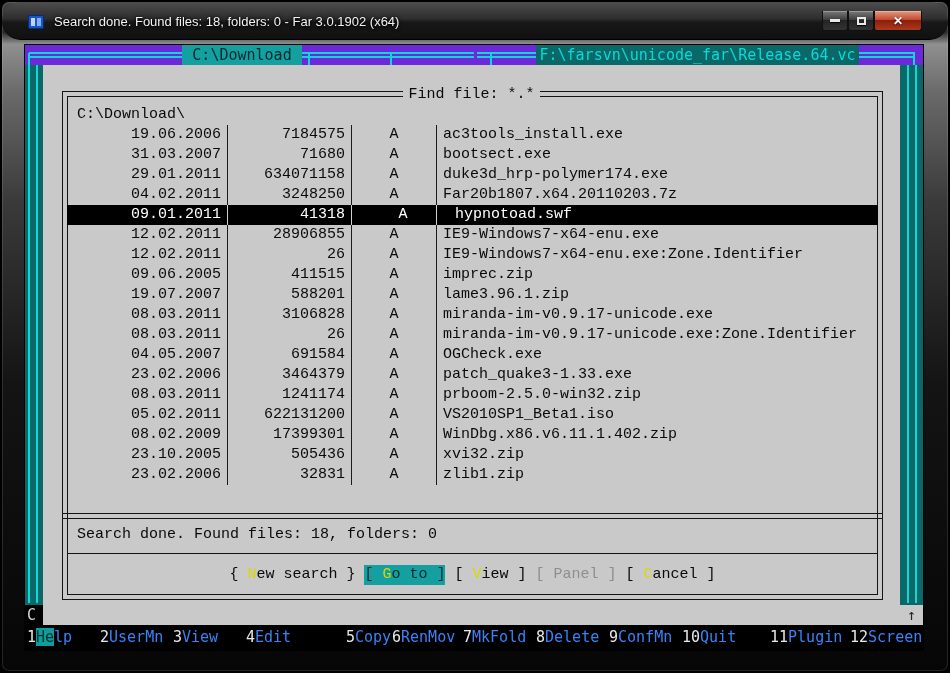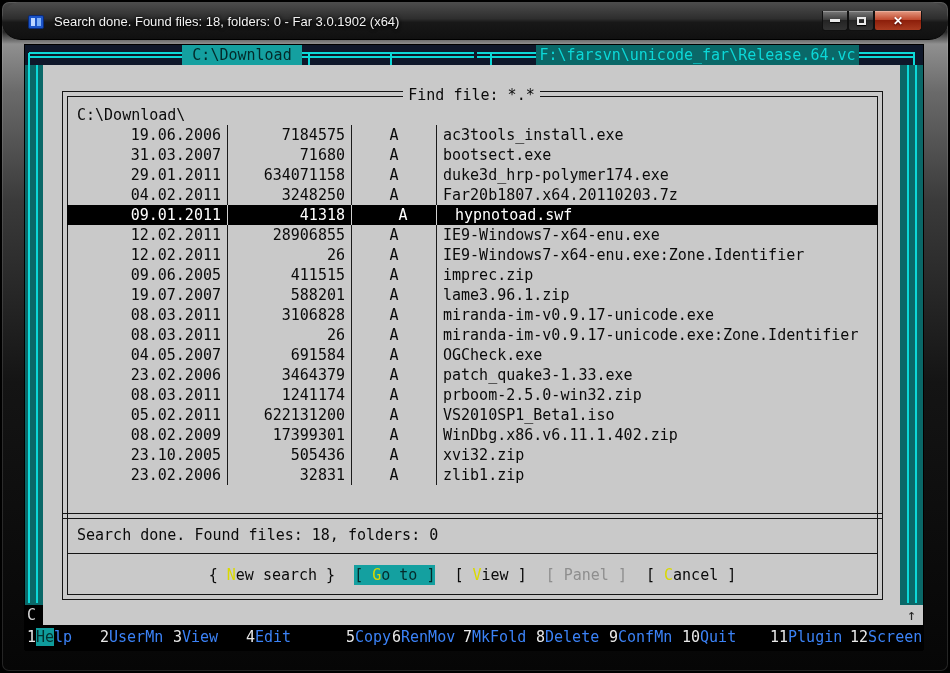--- a/index.html
+++ b/index.html
@@ -24,57 +24,57 @@
   .btn-close{left:872px;width:48px;background:linear-gradient(180deg,#e59a82,#c24c31 45%,#8d1f0b 50%,#a93b20 100%);}
   .glyph-min{width:10px;height:3px;background:#e9e9e9;box-shadow:0 1px 1px #000;}
   .glyph-max{width:9px;height:8px;border:2px solid #e9e9e9;box-shadow:0 1px 1px #000;}
   .glyph-close{color:#fff;font-family:"Liberation Sans",sans-serif;font-weight:bold;font-size:12px;text-shadow:0 1px 2px #400;}
 
   
   .console{position:absolute;left:22px;top:42px;width:900px;height:606px;background:#000;border:1px solid rgba(0,0,0,.85);
     font-size:15px;line-height:20px;color:#ccc;}
 
   
-  .hdr-row{position:absolute;left:0;top:0;width:898px;height:20px;background:#0f172a;}
+  .hdr-row{position:absolute;left:0;top:0;width:898px;height:20px;background:#6d28d9;}
   .dline{position:absolute;top:7px;height:6px;border-top:2px solid #0cd8d8;border-bottom:2px solid #0cd8d8;}
   .vstub{position:absolute;width:2px;background:#0cd8d8;}
   .hdr-tab{position:absolute;left:157px;top:0;width:120px;height:20px;background:#14a0a0;color:#032a2a;text-align:center;white-space:pre;}
   .hdr-rtitle{position:absolute;left:511px;top:0;width:323px;height:20px;background:#0a6868;color:#0cd8d8;text-align:center;white-space:pre;}
 
   
   .left-strip{position:absolute;left:0;top:20px;width:18px;height:540px;background:#0a6868;}
   .right-strip{position:absolute;left:875px;top:20px;width:23px;height:540px;background:#0a6868;}
   .strip-line{position:absolute;top:0;bottom:2px;width:10px;border-left:2px solid #0cd8d8;border-right:2px solid #0cd8d8;}
   .left-strip .strip-line{left:3px;} .right-strip .strip-line{left:7px;}
 
   
   .cmd-cell{position:absolute;left:0;top:560px;width:18px;height:20px;background:#000;color:#d6d6d6;padding-left:2px;}
   .cmd-arrow{position:absolute;left:875px;top:560px;width:23px;height:20px;background:#c9c9c9;color:#222;text-align:center;}
 
   
-  .dialog{position:absolute;left:18px;top:20px;width:857px;height:560px;background:#c9c9c9;color:#0a0a0a;}
+  .dialog{position:absolute;left:18px;top:20px;width:857px;height:560px;background:#c9c9c9;color:#0a0a0a;font-family:Liberation Mono, monospace;}
   .dlg-frame{position:absolute;left:19px;top:26px;width:821px;height:509px;border:1px solid #141414;}
   .dlg-frame-inner{position:absolute;left:24px;top:31px;width:811px;height:499px;border:1px solid #141414;}
   .dlg-title{position:absolute;left:0;right:0;top:20px;height:20px;text-align:center;pointer-events:none;}
   .dlg-title span{background:#c9c9c9;padding:0 5px;white-space:pre;}
   .dlg-path{position:absolute;left:34px;top:40px;height:20px;white-space:pre;}
 
   .file-list{position:absolute;left:24px;top:60px;width:811px;}
   .file-row{display:flex;height:20px;white-space:pre;}
   .fc{overflow:hidden;}
   .fc.date{width:161px;text-align:right;padding-right:6px;border-right:1px solid #1a1a1a;}
   .fc.size{width:124px;text-align:right;padding-right:6px;border-right:1px solid #1a1a1a;}
   .fc.attr{width:85px;text-align:center;border-right:1px solid #1a1a1a;}
   .fc.name{flex:1;padding-left:6px;}
   .file-row.selected{background:#000;color:#fff;}
   .file-row.selected .fc{border-right-color:#cfcfcf;padding-left:18px;}
 
   .hline{position:absolute;height:1px;background:#141414;}
   .dlg-status{position:absolute;left:34px;top:460px;height:20px;white-space:pre;}
-  .dlg-buttons{position:absolute;left:24px;top:500px;width:811px;height:20px;display:flex;justify-content:center;gap:19px;white-space:pre;}
+  .dlg-buttons{position:absolute;left:24px;top:500px;width:811px;height:20px;display:flex;justify-content:center;gap:9px;white-space:pre;}
   .btn{white-space:pre;}
   .btn .hot{color:#d9d900;}
   .btn.btn-focused{background:#14a0a0;color:#052a2a;}
   .btn.btn-disabled{color:#8e8e8e;}
 
   
   .keybar{position:absolute;left:0;top:580px;width:898px;height:26px;background:#000;}
   .kb-item{position:absolute;top:2px;height:20px;white-space:pre;}
   .kb-num{color:#e8e8e8;}
   .kb-label{color:#3b82f6;}

